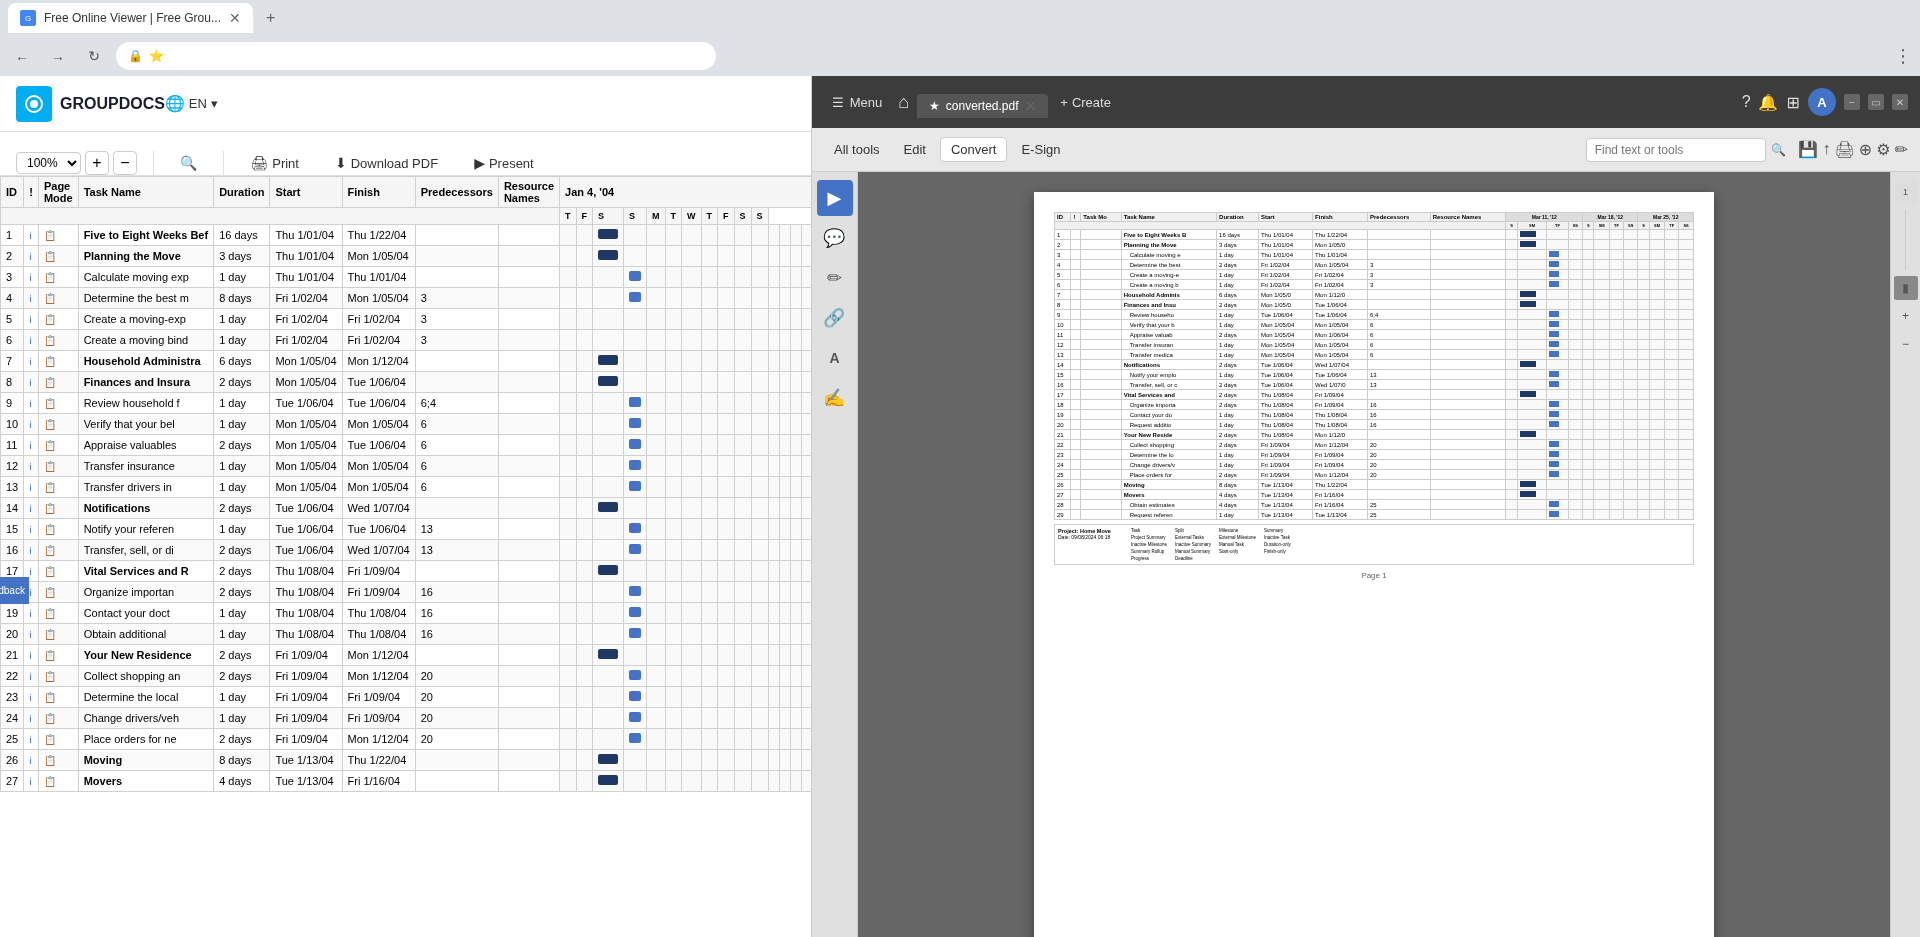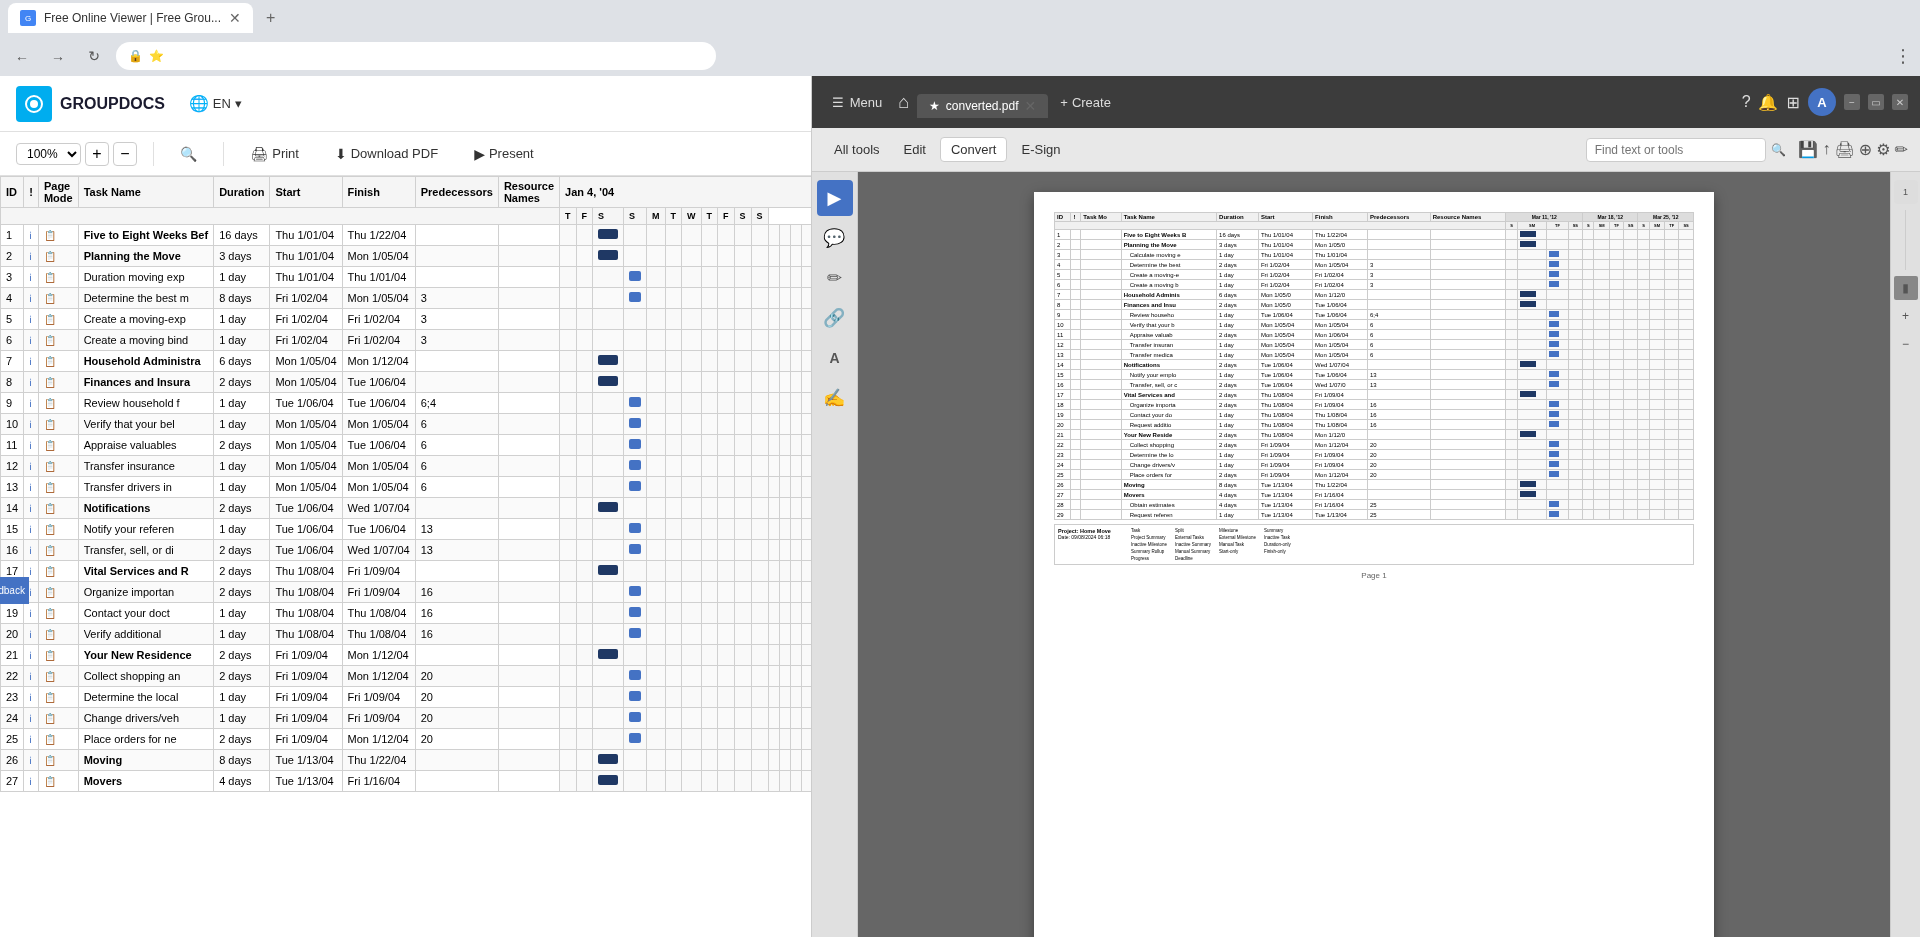--- a/index.html
+++ b/index.html
@@ -15,29 +15,29 @@
     .address-text { flex: 1; font-size: 12px; color: #555; }
     .address-icon { color: #555; font-size: 12px; }
     .browser-menu { margin-left: auto; font-size: 18px; color: #555; cursor: pointer; }
 
     
     .main-layout { display: flex; width: 1920px; height: 901px; }
 
     
     .left-panel { width: 812px; height: 901px; background: #fff; display: flex; flex-direction: column; border-right: 1px solid #ccc; }
     .groupdocs-header { display: flex; align-items: center; height: 56px; background: #fff; padding: 0 16px; border-bottom: 1px solid #e0e0e0; }
-    .groupdocs-logo { display: flex; align-items: center; gap: 8px; margin-right: 24px; }
+    .groupdocs-logo { display: flex; align-items: center; gap: 8px; }
     .groupdocs-logo-icon { width: 36px; height: 36px; background: #00adef; border-radius: 4px; display: flex; align-items: center; justify-content: center; color: #fff; font-size: 18px; font-weight: bold; }
     .groupdocs-logo-text { font-size: 16px; font-weight: bold; color: #1a1a2e; }
     .groupdocs-file-name { flex: 1; text-align: center; font-size: 14px; color: #333; }
     .groupdocs-header-right { display: flex; align-items: center; gap: 12px; }
     .lang-selector { display: flex; align-items: center; gap: 4px; font-size: 13px; color: #333; cursor: pointer; }
     .globe-icon { font-size: 16px; }
 
-    .viewer-toolbar { display: flex; align-items: center; height: 44px; background: #fff; padding: 0 16px; border-bottom: 1px solid #e0e0e0; gap: 16px; }
+    .viewer-toolbar { display: flex; align-items: flex-end; height: 44px; background: #fff; padding: 0 16px; border-bottom: 1px solid #e0e0e0; gap: 16px; }
     .zoom-control { display: flex; align-items: center; gap: 4px; }
     .zoom-select { border: 1px solid #ccc; border-radius: 4px; padding: 2px 6px; font-size: 12px; background: #fff; }
     .zoom-btn { width: 24px; height: 24px; border: 1px solid #ccc; background: #fff; border-radius: 4px; cursor: pointer; display: flex; align-items: center; justify-content: center; font-size: 16px; }
     .toolbar-separator { width: 1px; height: 24px; background: #e0e0e0; }
     .toolbar-btn { display: flex; align-items: center; gap: 4px; padding: 4px 10px; cursor: pointer; color: #333; font-size: 13px; border-radius: 4px; }
     .toolbar-btn-icon { font-size: 14px; }
 
     .viewer-content { flex: 1; overflow: hidden; position: relative; }
     .viewer-table-container { width: 100%; height: 100%; overflow: auto; }
 
@@ -251,21 +251,21 @@
                 <td class="gantt-cell"></td>
                 <td class="gantt-cell"></td>
                 <td class="gantt-cell"></td>
                 <td class="gantt-cell"></td>
                 <td class="gantt-cell"></td>
   </tr>
               <tr>
     <td>3</td>
     <td><span style="color:#4472c4;font-size:10px;">ℹ</span></td>
     <td><span style="font-size:10px;">📋</span></td>
-    <td class="task-indent ">Duration moving exp</td>
+    <td class="task-indent ">Calculate moving exp</td>
     <td>1 day</td>
     <td>Thu 1/01/04</td>
     <td>Thu 1/01/04</td>
     <td></td>
     <td></td>
     <td class="gantt-cell"></td>
                 <td class="gantt-cell"></td>
                 <td class="gantt-cell"></td>
                 <td class="gantt-cell"><div class="gantt-bar" style="width:12px;"></div></td>
                 <td class="gantt-cell"></td>
@@ -693,21 +693,21 @@
                 <td class="gantt-cell"></td>
                 <td class="gantt-cell"></td>
                 <td class="gantt-cell"></td>
                 <td class="gantt-cell"></td>
                 <td class="gantt-cell"></td>
   </tr>
               <tr>
     <td>20</td>
     <td><span style="color:#4472c4;font-size:10px;">ℹ</span></td>
     <td><span style="font-size:10px;">📋</span></td>
-    <td class="task-indent ">Verify additional</td>
+    <td class="task-indent ">Obtain additional</td>
     <td>1 day</td>
     <td>Thu 1/08/04</td>
     <td>Thu 1/08/04</td>
     <td>16</td>
     <td></td>
     <td class="gantt-cell"></td>
                 <td class="gantt-cell"></td>
                 <td class="gantt-cell"></td>
                 <td class="gantt-cell"><div class="gantt-bar" style="width:12px;"></div></td>
                 <td class="gantt-cell"></td>

